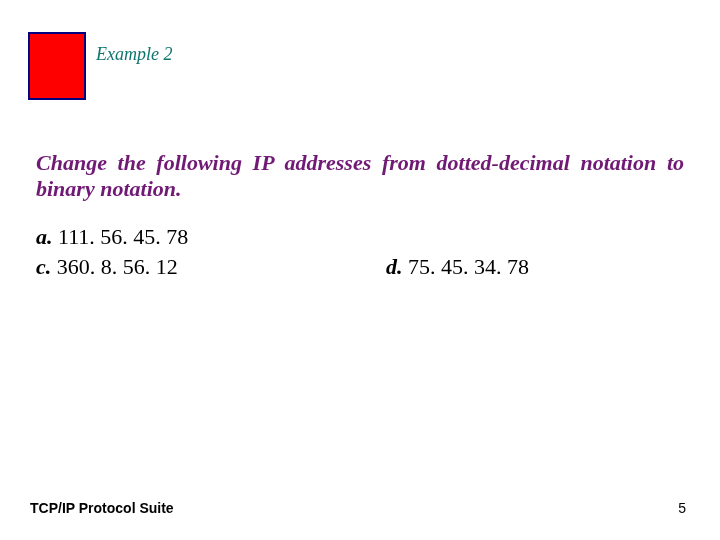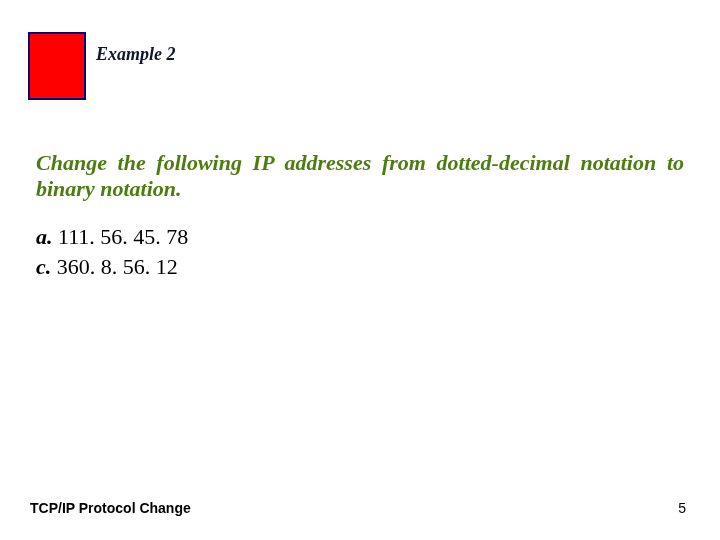--- a/index.html
+++ b/index.html
@@ -17,32 +17,32 @@
     left: 28px;
     width: 58px;
     height: 68px;
     background: #ff0000;
     border: 2px solid #000080;
   }
   .example-title {
     position: absolute;
     top: 44px;
     left: 96px;
-    color: #0f172a;
+    color: #0f766e;
     font-style: italic;
-    font-weight: bold;
+    font-weight: normal;
     font-size: 18px;
     font-family: "Brush Script MT", "Segoe Script", cursive;
   }
   .prompt {
     position: absolute;
     top: 150px;
     left: 36px;
     right: 36px;
-    color: #4d7c0f;
+    color: #701a75;
     font-size: 22px;
     font-style: italic;
     font-weight: bold;
     text-align: justify;
     text-align-last: left;
   }
   .items {
     position: absolute;
     top: 222px;
     left: 36px;
@@ -86,17 +86,21 @@
     <div class="col-left">
       <span class="label">a.</span>
       <span>111. 56. 45. 78</span>
     </div>
   </div>
   <div class="row">
     <div class="col-left">
       <span class="label">c.</span>
       <span>360. 8. 56. 12</span>
     </div>
+    <div class="col-right">
+      <span class="label">d.</span>
+      <span>75. 45. 34. 78</span>
+    </div>
   </div>
 </div>
 
-<div class="footer-left">TCP/IP Protocol Change</div>
+<div class="footer-left">TCP/IP Protocol Suite</div>
 <div class="footer-right">5</div>
 
 </body></html>

